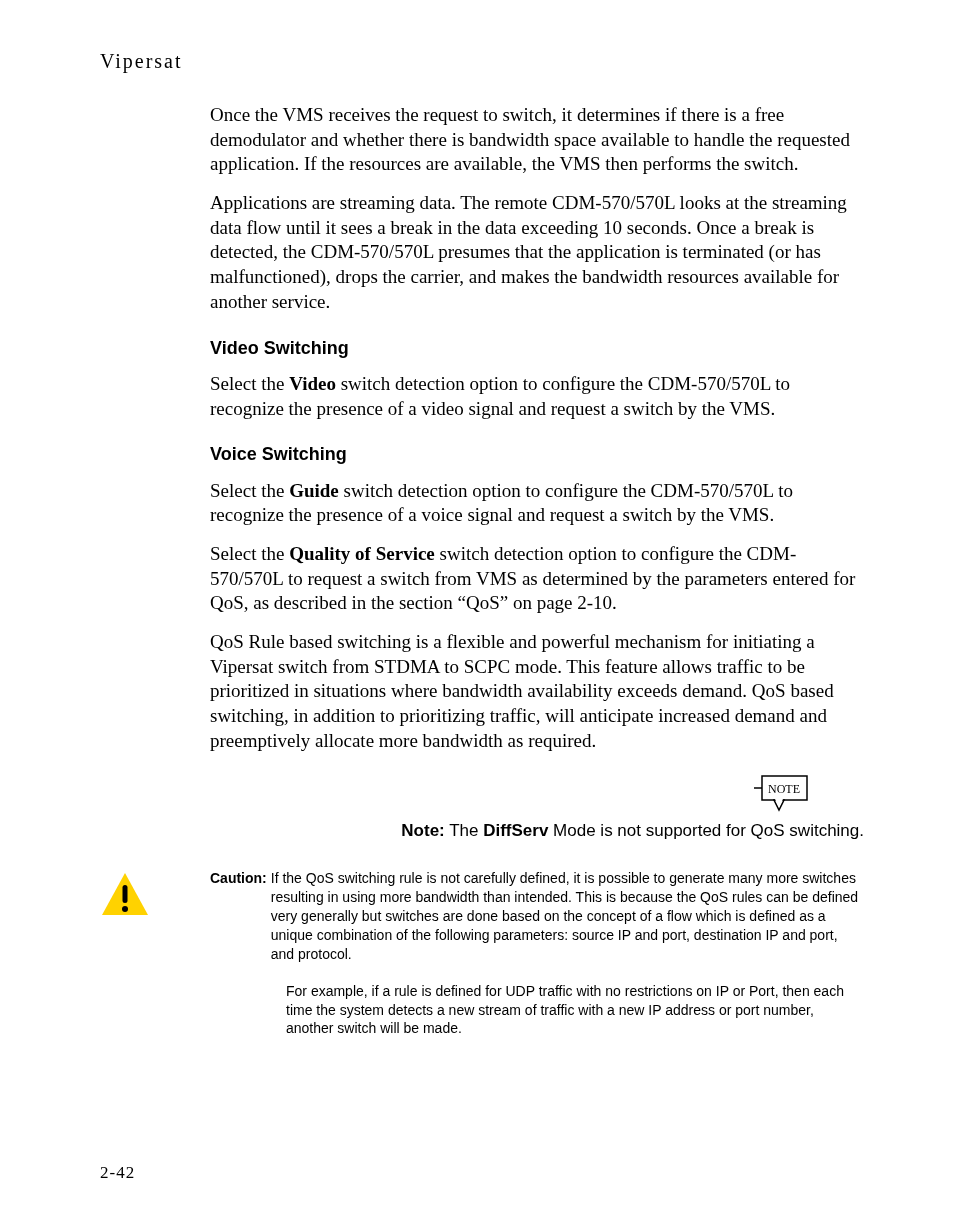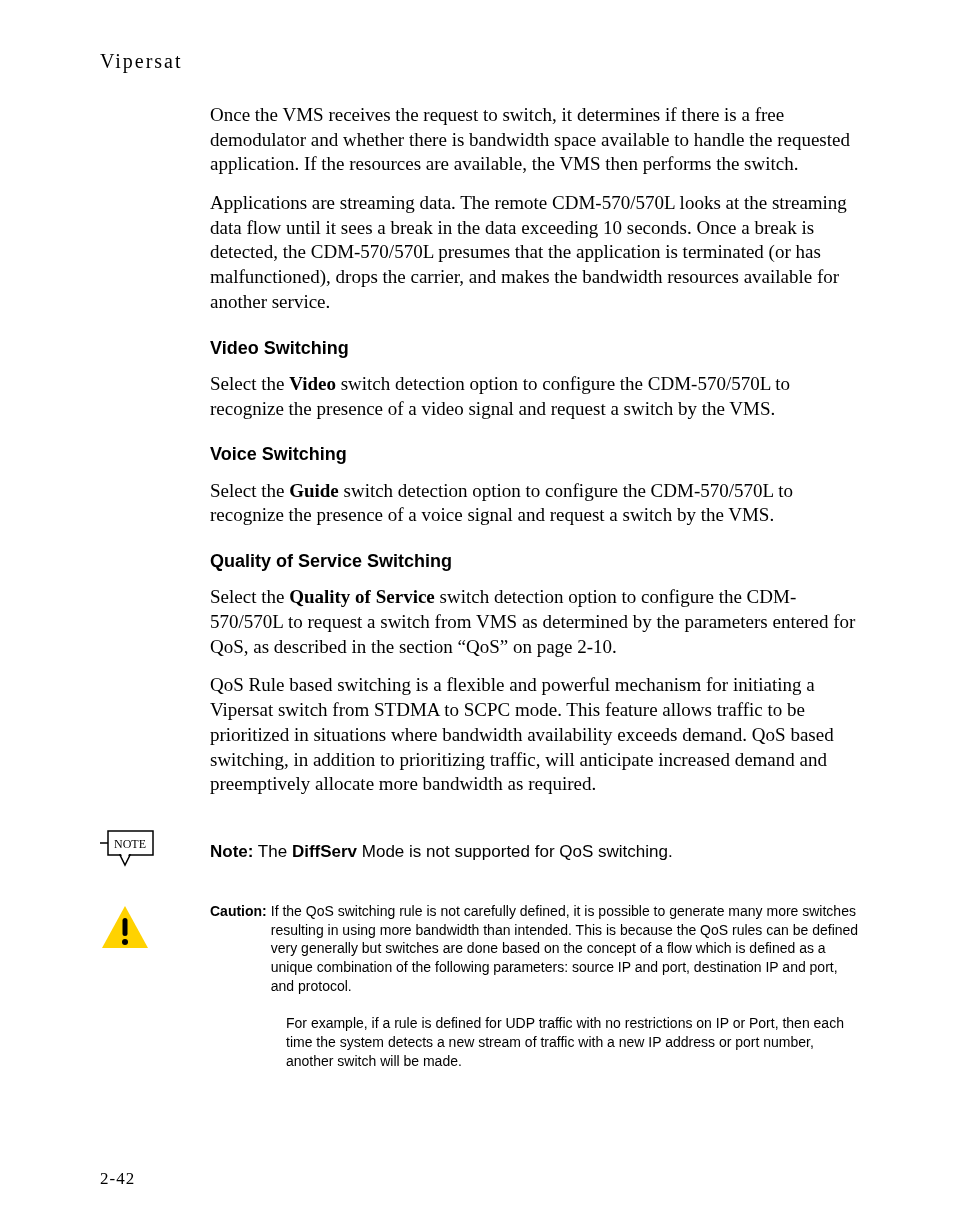--- a/index.html
+++ b/index.html
@@ -36,23 +36,24 @@
     font-weight: bold;
     font-size: 18px;
     margin-top: 22px;
     margin-bottom: 12px;
   }
   .bold {
     font-weight: bold;
   }
   .note-row {
     display: flex;
-    align-items: center;
-    margin-top: 32px;
+    align-items: flex-end;
+    margin-top: 20px;
     margin-left: -110px;
+    flex-direction: column;
   }
   .note-icon {
     flex: 0 0 auto;
     width: 55px;
     margin-right: 55px;
     margin-top: 0px;
   }
   .note-text {
     font-family: Liberation Sans, sans-serif;
     font-size: 17px;
@@ -87,21 +88,21 @@
     padding-right: 4px;
   }
   .caution-para {
     margin-bottom: 18px;
   }
   .indent-after-label {
     padding-left: 76px;
   }
   .footer {
     position: absolute;
-    bottom: 38px;
+    bottom: 44px;
     left: 100px;
     right: 90px;
     display: flex;
     justify-content: space-between;
     font-family: "Times New Roman", serif;
     font-size: 17px;
     letter-spacing: 1px;
   }
   .footer-right {
     letter-spacing: 1px;
@@ -121,21 +122,20 @@
     <div class="h3">Video Switching</div>
     <div class="para">
       <span>Select the </span><span class="bold">Video</span><span> switch detection option to configure the CDM-570/570L to recognize the presence of a video signal and request a switch by the VMS.</span>
     </div>
 
     <div class="h3">Voice Switching</div>
     <div class="para">
       <span>Select the </span><span class="bold">Guide</span><span> switch detection option to configure the CDM-570/570L to recognize the presence of a voice signal and request a switch by the VMS.</span>
     </div>
 
-    <div class="h3">Quality of Service Switching</div>
     <div class="para">
       <span>Select the </span><span class="bold">Quality of Service</span><span> switch detection option to configure the CDM-570/570L to request a switch from VMS as determined by the parameters entered for QoS, as described in the section “QoS” on page 2-10.</span>
     </div>
     <div class="para">QoS Rule based switching is a flexible and powerful mechanism for initiating a Vipersat switch from STDMA to SCPC mode. This feature allows traffic to be prioritized in situations where bandwidth availability exceeds demand. QoS based switching, in addition to prioritizing traffic, will anticipate increased demand and preemptively allocate more bandwidth as required.</div>
 
     <div class="note-row">
       <div class="note-icon">
         <svg viewBox="0 0 55 40" width="55" height="40">
           <rect x="8" y="2" width="45" height="24" fill="#fff" stroke="#000" stroke-width="1.5"></rect>
           <text x="30" y="19" font-family="Times New Roman,serif" font-size="12" text-anchor="middle">NOTE</text>

